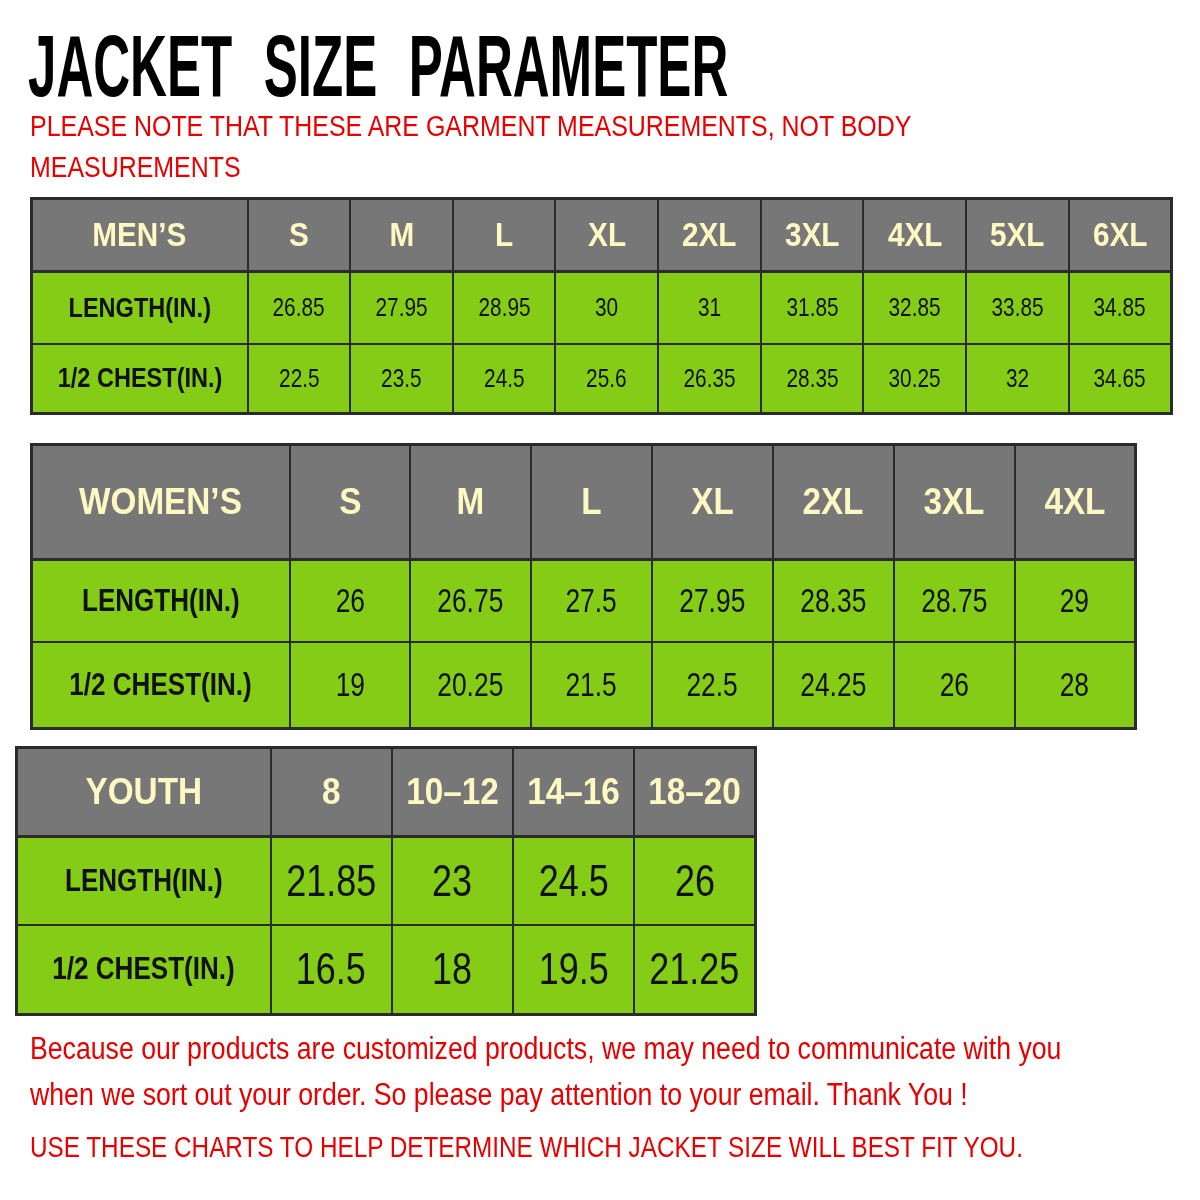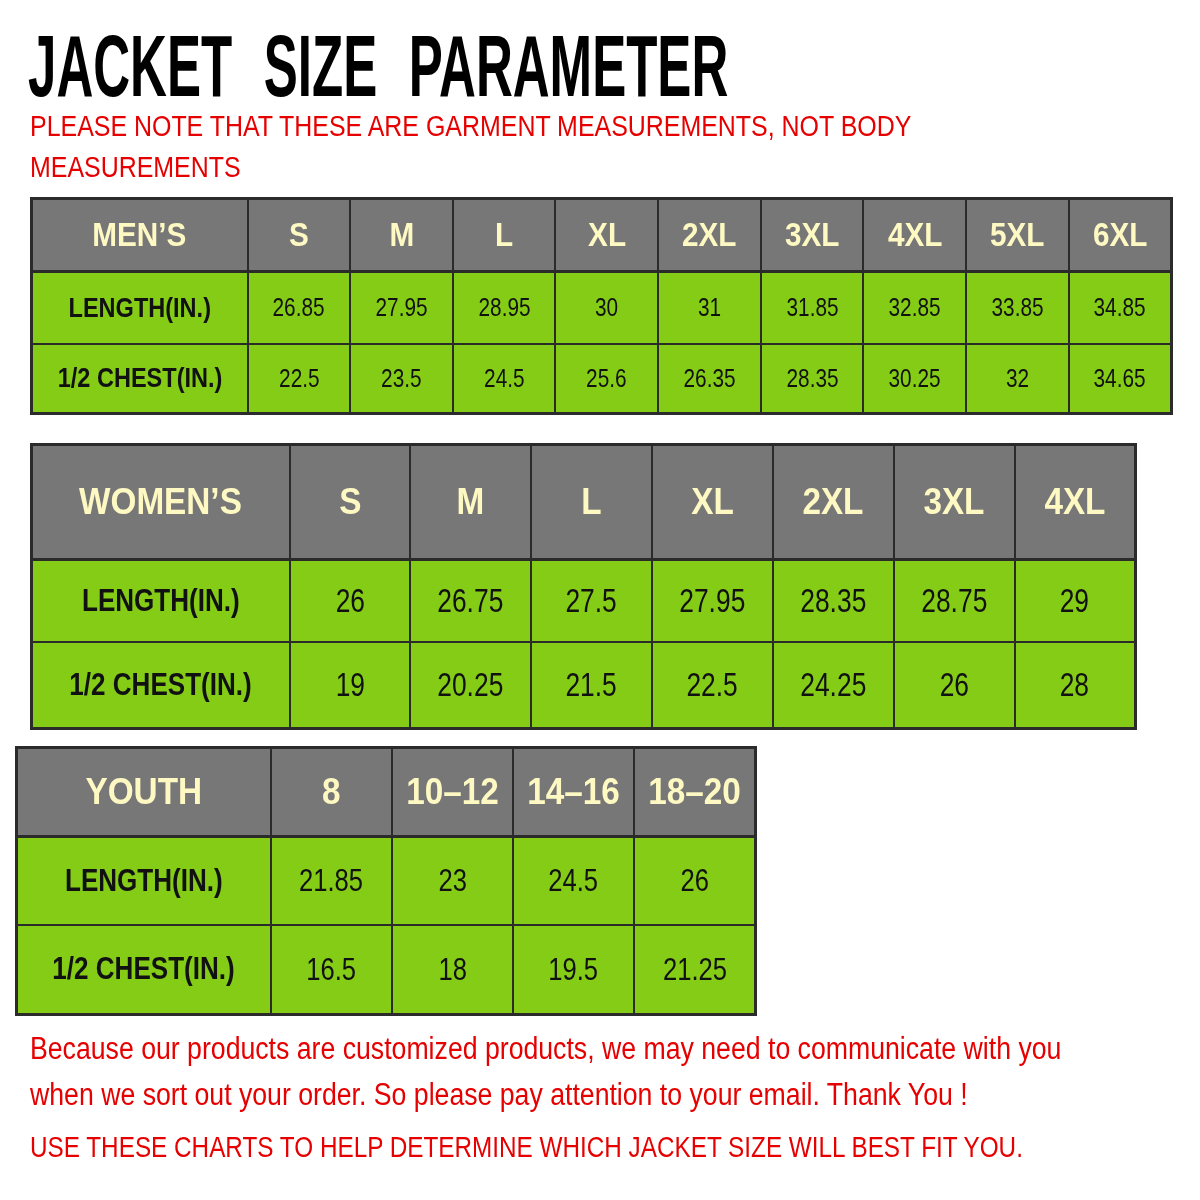--- a/index.html
+++ b/index.html
@@ -65,21 +65,21 @@
   .tbl-womens td.val{font-size:33px;}
 
   .tbl-youth{left:15px;top:733px;margin-top:13px;}
   .tbl-youth table{width:742px;}
   .tbl-youth col.col-label{width:254px;}
   .tbl-youth thead tr{height:89px;}
   .tbl-youth tbody tr:nth-child(1){height:88px;}
   .tbl-youth tbody tr:nth-child(2){height:90px;}
   .tbl-youth thead th{font-size:37px;}
   .tbl-youth td.label{font-size:31px;}
-  .tbl-youth td.val{font-size:32px;}
+  .tbl-youth td.val{font-size:45px;}
 
   .footer-para{
     position:absolute;left:30px;top:1026px;color:var(--red);
     font-size:31px;font-weight:400;line-height:46px;white-space:nowrap;
     transform:scaleX(0.86);transform-origin:left top;
   }
   .footer-note{
     position:absolute;left:30px;top:1130px;color:var(--red);
     font-size:30px;font-weight:400;white-space:nowrap;
     transform:scaleX(0.81);transform-origin:left top;

